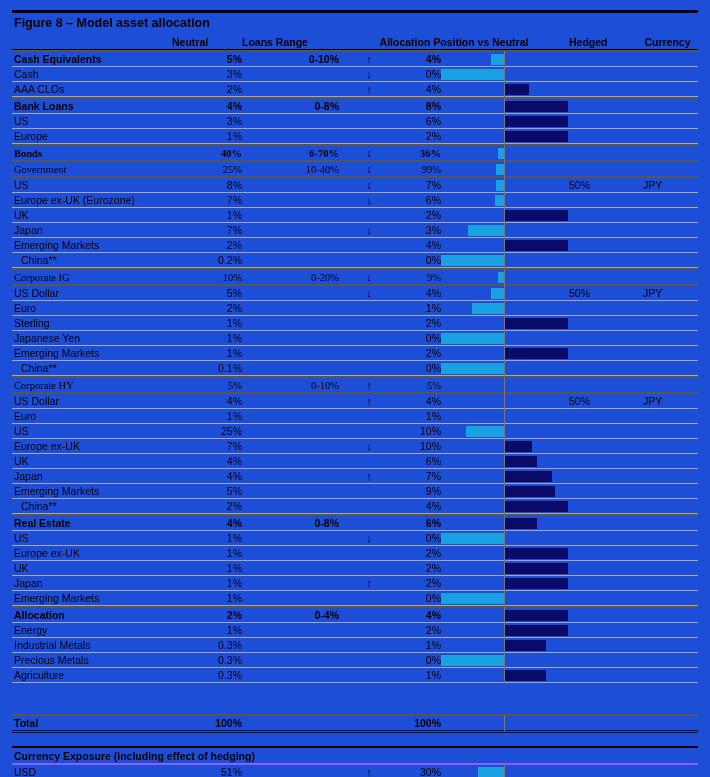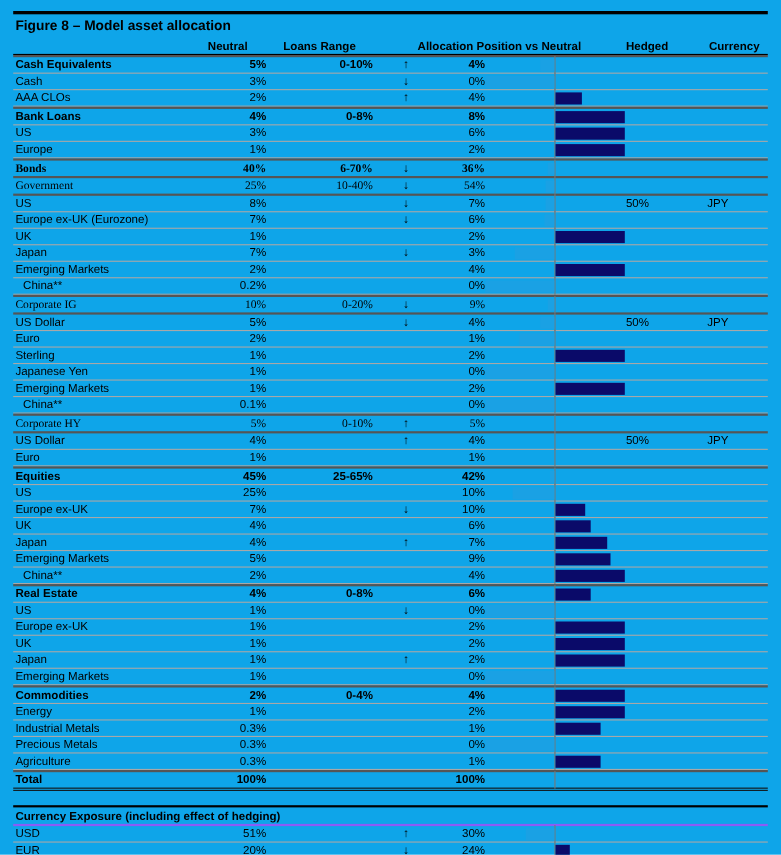--- a/index.html
+++ b/index.html
@@ -3,35 +3,35 @@
 <meta charset="utf-8">
 <style>
   :root{
     --lb:#1AA1E4;
     --nv:#0A0A69;
     --thin:#a8a8a8;
     --thick:#555;
   }
   html,body{margin:0;padding:0;background:#fff;}
   body{font-family:"Liberation Sans", sans-serif; color:#000;}
-  .page{width:710px;height:777px;box-sizing:border-box;padding:10px 12px 0 12px;background:#0ea5e9;}
+  .page{width:710px;height:777px;box-sizing:border-box;padding:10px 12px 0 12px;background:#1d4ed8;}
   .frame-top{border-top:3px solid #000;}
   .fig-title{font-size:12.5px;font-weight:bold;padding:3px 0 4px 2px;}
   .tbl{width:686px;}
   .grid{display:grid;grid-template-columns:160px 70px 97px 60px 42px 128px 62px 67px;align-items:center;}
   .thead{height:15px;font-size:10.5px;font-weight:bold;border-bottom:1.5px solid #000;}
-  .thead .h-neutral,.thead .h-range{ text-align:center;}
+  .thead .h-neutral,.thead .h-range{ text-align:left;}
   .thead .h-alloc{grid-column:4 / span 3;text-align:center;}
   .thead .h-hedged{}
   .thead .h-currency{text-align:center;padding-left:6px;}
   .row{height:14px;font-size:10.5px;border-bottom:1px solid var(--thin);}
   .row.bold{font-weight:bold;}
   .row.top-thick{border-top:2px solid var(--thick);}
   .row.bottom-thick{border-bottom:2px solid var(--thick);font-family:Liberation Serif, serif;}
-  .row.bottom-double{border-bottom:3px double #111;}
+  .row.bottom-double{border-bottom:3px double #111;margin-top:31px;}
   .c-label{padding-left:2px;white-space:nowrap;overflow:hidden;}
   .c-label.indent{padding-left:9px;}
   .c-neutral,.c-range,.c-alloc{text-align:right;white-space:nowrap;}
   .c-arrow{text-align:center;font-size:11px;line-height:10px;}
   .c-hedged{text-align:left;white-space:nowrap;}
   .c-currency{padding-left:12px;white-space:nowrap;}
   .c-bar{position:relative;height:14px;}
   .c-bar .axis{position:absolute;left:63px;top:-1px;bottom:-1px;width:1px;background:#777;}
   .c-bar .bar{position:absolute;top:1.5px;height:11px;}
   .c-bar .bar.neg{right:65px;background:var(--lb);}
@@ -146,21 +146,21 @@
             <div class="bar neg" style="width: 6px; background: rgb(26, 161, 228);"></div>
           </div>
           <div class="c-hedged"></div>
           <div class="c-currency"></div>
         </div>
         <div class="grid row bottom-thick">
           <div class="c-label">Government</div>
           <div class="c-neutral">25%</div>
           <div class="c-range">10-40%</div>
           <div class="c-arrow">↓</div>
-          <div class="c-alloc">54%</div>
+          <div class="c-alloc">99%</div>
           <div class="c-bar">
             <div class="axis"></div>
             <div class="bar neg" style="width: 8px; background: rgb(26, 161, 228);"></div>
           </div>
           <div class="c-hedged"></div>
           <div class="c-currency"></div>
         </div>
         <div class="grid row">
           <div class="c-label">US</div>
           <div class="c-neutral">8%</div>
@@ -359,33 +359,20 @@
           <div class="c-neutral">1%</div>
           <div class="c-range"></div>
           <div class="c-arrow"></div>
           <div class="c-alloc">1%</div>
           <div class="c-bar">
             <div class="axis"></div>
           </div>
           <div class="c-hedged"></div>
           <div class="c-currency"></div>
         </div>
-        <div class="grid row bold top-thick">
-          <div class="c-label">Equities</div>
-          <div class="c-neutral">45%</div>
-          <div class="c-range">25-65%</div>
-          <div class="c-arrow"></div>
-          <div class="c-alloc">42%</div>
-          <div class="c-bar">
-            <div class="axis"></div>
-            <div class="bar neg" style="width: 4px; background: rgb(26, 161, 228);"></div>
-          </div>
-          <div class="c-hedged"></div>
-          <div class="c-currency"></div>
-        </div>
         <div class="grid row">
           <div class="c-label">US</div>
           <div class="c-neutral">25%</div>
           <div class="c-range"></div>
           <div class="c-arrow"></div>
           <div class="c-alloc">10%</div>
           <div class="c-bar">
             <div class="axis"></div>
             <div class="bar neg" style="width: 38px; background: rgb(26, 161, 228);"></div>
           </div>
@@ -529,21 +516,21 @@
           <div class="c-arrow"></div>
           <div class="c-alloc">0%</div>
           <div class="c-bar">
             <div class="axis"></div>
             <div class="bar neg" style="width: 63px; background: rgb(26, 161, 228);"></div>
           </div>
           <div class="c-hedged"></div>
           <div class="c-currency"></div>
         </div>
         <div class="grid row bold top-thick">
-          <div class="c-label">Commodities</div>
+          <div class="c-label">Allocation</div>
           <div class="c-neutral">2%</div>
           <div class="c-range">0-4%</div>
           <div class="c-arrow"></div>
           <div class="c-alloc">4%</div>
           <div class="c-bar">
             <div class="axis"></div>
             <div class="bar pos" style="width: 63px; background: rgb(10, 10, 105);"></div>
           </div>
           <div class="c-hedged"></div>
           <div class="c-currency"></div>

